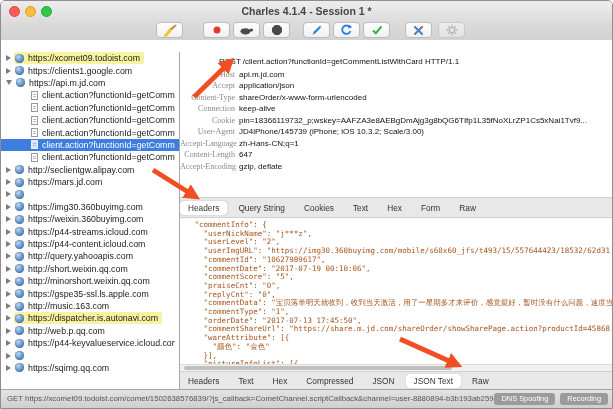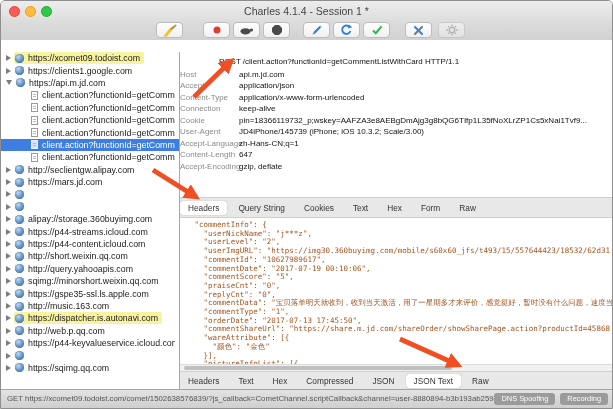--- a/index.html
+++ b/index.html
@@ -3,21 +3,21 @@
 <meta charset="utf-8">
 <style>
   html,body{margin:0;padding:0;background:#fff;}
   body{width:613px;height:409px;position:relative;overflow:hidden;
        font-family:"Liberation Sans",sans-serif;-webkit-font-smoothing:antialiased;}
   .window{position:absolute;inset:0;background:#fff;overflow:hidden;
           border:1px solid #8e8e8e;border-radius:5px 5px 0 0;box-sizing:border-box;}
 
   
   .titlebar{position:absolute;top:0;left:0;right:0;height:20px;
-            background:linear-gradient(#ededed,#dddddd);}
+            background:linear-gradient(#ededed,#dddddd);font-weight:bold;}
   .tl{position:absolute;top:4.5px;width:11px;height:11px;border-radius:50%;box-sizing:border-box;}
   .tl.red{left:8px;background:#fc5b57;border:1px solid #de4740;}
   .tl.yellow{left:24px;background:#fdbc40;border:1px solid #dfa023;}
   .tl.green{left:40px;background:#33c748;border:1px solid #26a532;}
   .title{position:absolute;left:60px;right:60px;text-align:center;line-height:20px;
          font-size:10.5px;color:#454545;white-space:nowrap;}
 
   
   .toolbar{position:absolute;top:20px;left:0;right:0;height:19px;
            background:linear-gradient(#dcdcdc,#d2d2d2);}
@@ -61,21 +61,21 @@
   .dicon::before{content:"";position:absolute;left:1px;right:1px;top:2px;height:1px;
                  background:#b9b9b9;box-shadow:0 2px 0 #b9b9b9;}
   .trow.sel .dicon{border-color:#e7effb;background:#d7e4f7;}
   .rlabel{overflow:hidden;}
 
   
   .rightpanel{position:absolute;left:179px;top:0;right:0;bottom:0;background:#fff;overflow:hidden;}
   .reqline{position:absolute;top:5px;left:39px;font-size:8px;color:#111;white-space:nowrap;}
   .hrows{position:absolute;top:16.5px;left:0;right:0;}
   .hrow{display:flex;height:11.5px;line-height:11.5px;font-size:8px;white-space:nowrap;overflow:hidden;}
-  .hlab{width:55px;text-align:left;color:#8a8a8a;flex:none;}
+  .hlab{width:55px;text-align:right;color:#8a8a8a;flex:none;font-family:Liberation Serif, serif;}
   .hval{margin-left:4px;color:#111;overflow:hidden;}
 
   .panelbar{position:absolute;left:0;right:0;background:#e8e8e8;border-top:1px solid #d0d0d0;
             border-bottom:1px solid #cfcfcf;display:flex;align-items:center;
             box-sizing:border-box;}
   .midtabs{top:145px;height:21px;}
   .bottabs{bottom:0;height:18px;border-bottom:none;}
   .paneltab{font-size:8.3px;color:#333;padding:2px 8px;border-radius:3px;margin-right:3px;white-space:nowrap;}
   .paneltab.sel{background:#fff;box-shadow:0 0 1px rgba(0,0,0,.45);}
 
@@ -285,62 +285,63 @@
         <div class="trow host">
           <span class="tri right"></span>
           <span class="rowin">
             <span class="gicon"></span>
           </span>
         </div>
         <div class="trow host">
           <span class="tri right"></span>
           <span class="rowin">
             <span class="gicon"></span>
-          </span>
-        </div>
-        <div class="trow host">
-          <span class="tri right"></span>
-          <span class="rowin">
-            <span class="gicon"></span>
-            <span class="rlabel">alipay://storage.360buyimg.com</span>
+            <span class="rlabel">https://img30.360buyimg.com</span>
+          </span>
+        </div>
+        <div class="trow host">
+          <span class="tri right"></span>
+          <span class="rowin">
+            <span class="gicon"></span>
+            <span class="rlabel">https://weixin.360buyimg.com</span>
           </span>
         </div>
         <div class="trow host">
           <span class="tri right"></span>
           <span class="rowin">
             <span class="gicon"></span>
             <span class="rlabel">https://p44-streams.icloud.com</span>
           </span>
         </div>
         <div class="trow host">
           <span class="tri right"></span>
           <span class="rowin">
             <span class="gicon"></span>
             <span class="rlabel">https://p44-content.icloud.com</span>
           </span>
         </div>
         <div class="trow host">
           <span class="tri right"></span>
           <span class="rowin">
             <span class="gicon"></span>
+            <span class="rlabel">http://query.yahooapis.com</span>
+          </span>
+        </div>
+        <div class="trow host">
+          <span class="tri right"></span>
+          <span class="rowin">
+            <span class="gicon"></span>
             <span class="rlabel">http://short.weixin.qq.com</span>
           </span>
         </div>
         <div class="trow host">
           <span class="tri right"></span>
           <span class="rowin">
             <span class="gicon"></span>
-            <span class="rlabel">http://query.yahooapis.com</span>
-          </span>
-        </div>
-        <div class="trow host">
-          <span class="tri right"></span>
-          <span class="rowin">
-            <span class="gicon"></span>
-            <span class="rlabel">sqimg://minorshort.weixin.qq.com</span>
+            <span class="rlabel">http://minorshort.weixin.qq.com</span>
           </span>
         </div>
         <div class="trow host">
           <span class="tri right"></span>
           <span class="rowin">
             <span class="gicon"></span>
             <span class="rlabel">https://gspe35-ssl.ls.apple.com</span>
           </span>
         </div>
         <div class="trow host">
@@ -392,21 +393,21 @@
           <div class="hrow">
             <span class="hlab">Host</span>
             <span class="hval">api.m.jd.com</span>
           </div>
           <div class="hrow">
             <span class="hlab">Accept</span>
             <span class="hval">application/json</span>
           </div>
           <div class="hrow">
             <span class="hlab">Content-Type</span>
-            <span class="hval">application/x-www-form-urlencoded</span>
+            <span class="hval">shareOrder/x-www-form-urlencoded</span>
           </div>
           <div class="hrow">
             <span class="hlab">Connection</span>
             <span class="hval">keep-alive</span>
           </div>
           <div class="hrow">
             <span class="hlab">Cookie</span>
             <span class="hval">pin=18366119732_p;wskey=AAFZA3e8AEBgDmAjg3g8bQG6TIfp1L35fNoXLrZP1Cs5xNai1Tvf9...</span>
           </div>
           <div class="hrow">

